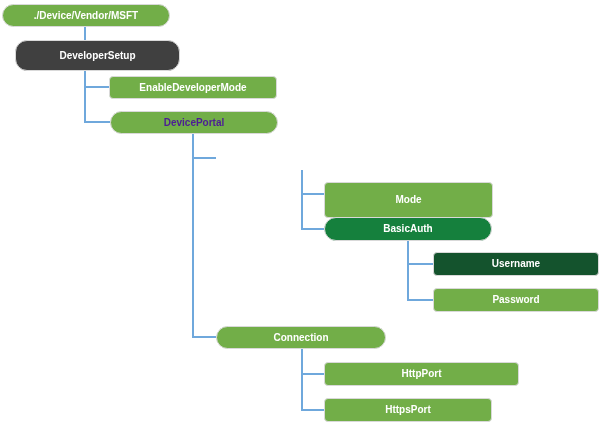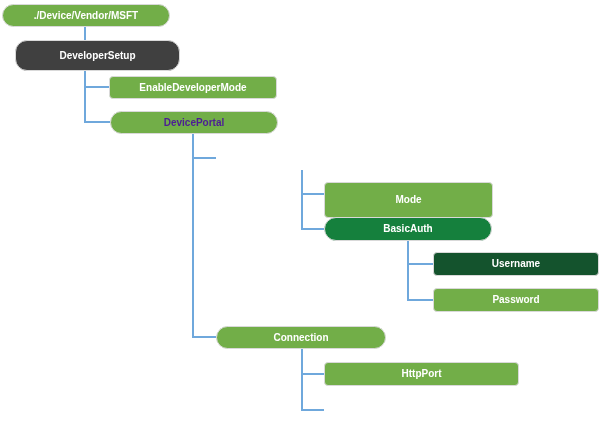--- a/index.html
+++ b/index.html
@@ -56,13 +56,14 @@
 <div class="node pill" style="left: 2px; top: 4px; width: 168px; height: 23px; background: rgb(114, 174, 72); border-color: rgb(217, 217, 217); color: rgb(255, 255, 255);">./Device/Vendor/MSFT</div>
     <div class="node pill" style="left: 15px; top: 40px; width: 165px; height: 31px; background: #404040; border-color: rgb(217, 217, 217); color: rgb(255, 255, 255);">DeveloperSetup</div>
     <div class="node rect" style="left: 109px; top: 76px; width: 168px; height: 23px; background: rgb(114, 174, 72); border-color: rgb(217, 217, 217); color: rgb(255, 255, 255);">EnableDeveloperMode</div>
     <div class="node pill" style="left: 110px; top: 111px; width: 168px; height: 23px; background: rgb(114, 174, 72); border-color: rgb(217, 217, 217); color: #4c1d95;">DevicePortal</div>
     <div class="node rect" style="left: 324px; top: 182px; width: 169px; height: 36px; background: rgb(114, 174, 72); border-color: rgb(217, 217, 217); color: rgb(255, 255, 255);">Mode</div>
     <div class="node pill" style="left: 324px; top: 217px; width: 168px; height: 24px; background: #15803d; border-color: rgb(217, 217, 217); color: rgb(255, 255, 255);">BasicAuth</div>
     <div class="node rect" style="left: 433px; top: 252px; width: 166px; height: 24px; background: #14532d; border-color: rgb(217, 217, 217); color: rgb(255, 255, 255);">Username</div>
     <div class="node rect" style="left: 433px; top: 288px; width: 166px; height: 24px; background: rgb(114, 174, 72); border-color: rgb(217, 217, 217); color: rgb(255, 255, 255);">Password</div>
     <div class="node pill" style="left: 216px; top: 326px; width: 170px; height: 23px; background: rgb(114, 174, 72); border-color: rgb(217, 217, 217); color: rgb(255, 255, 255);">Connection</div>
     <div class="node rect" style="left: 324px; top: 362px; width: 195px; height: 24px; background: rgb(114, 174, 72); border-color: rgb(217, 217, 217); color: rgb(255, 255, 255);">HttpPort</div>
+    <div class="node rect" style="left: 324px; top: 398px; width: 168px; height: 24px; background: rgb(114, 174, 72); border-color: rgb(217, 217, 217); color: rgb(255, 255, 255);">HttpsPort</div>
   </div>
 
 </body></html>

